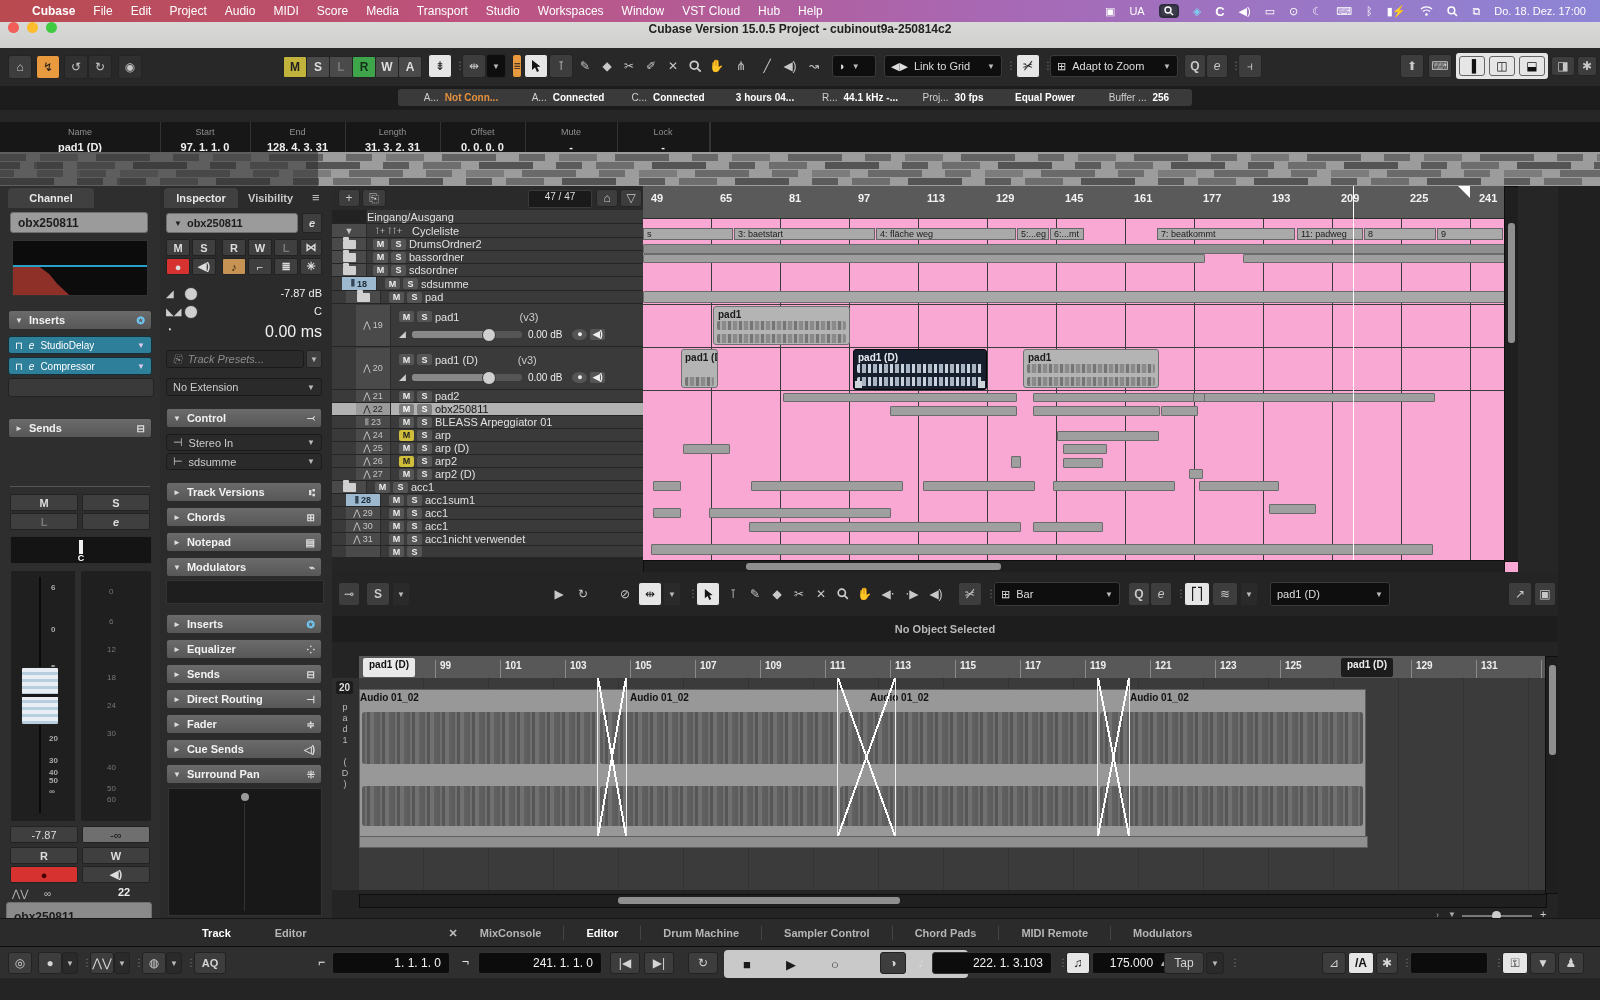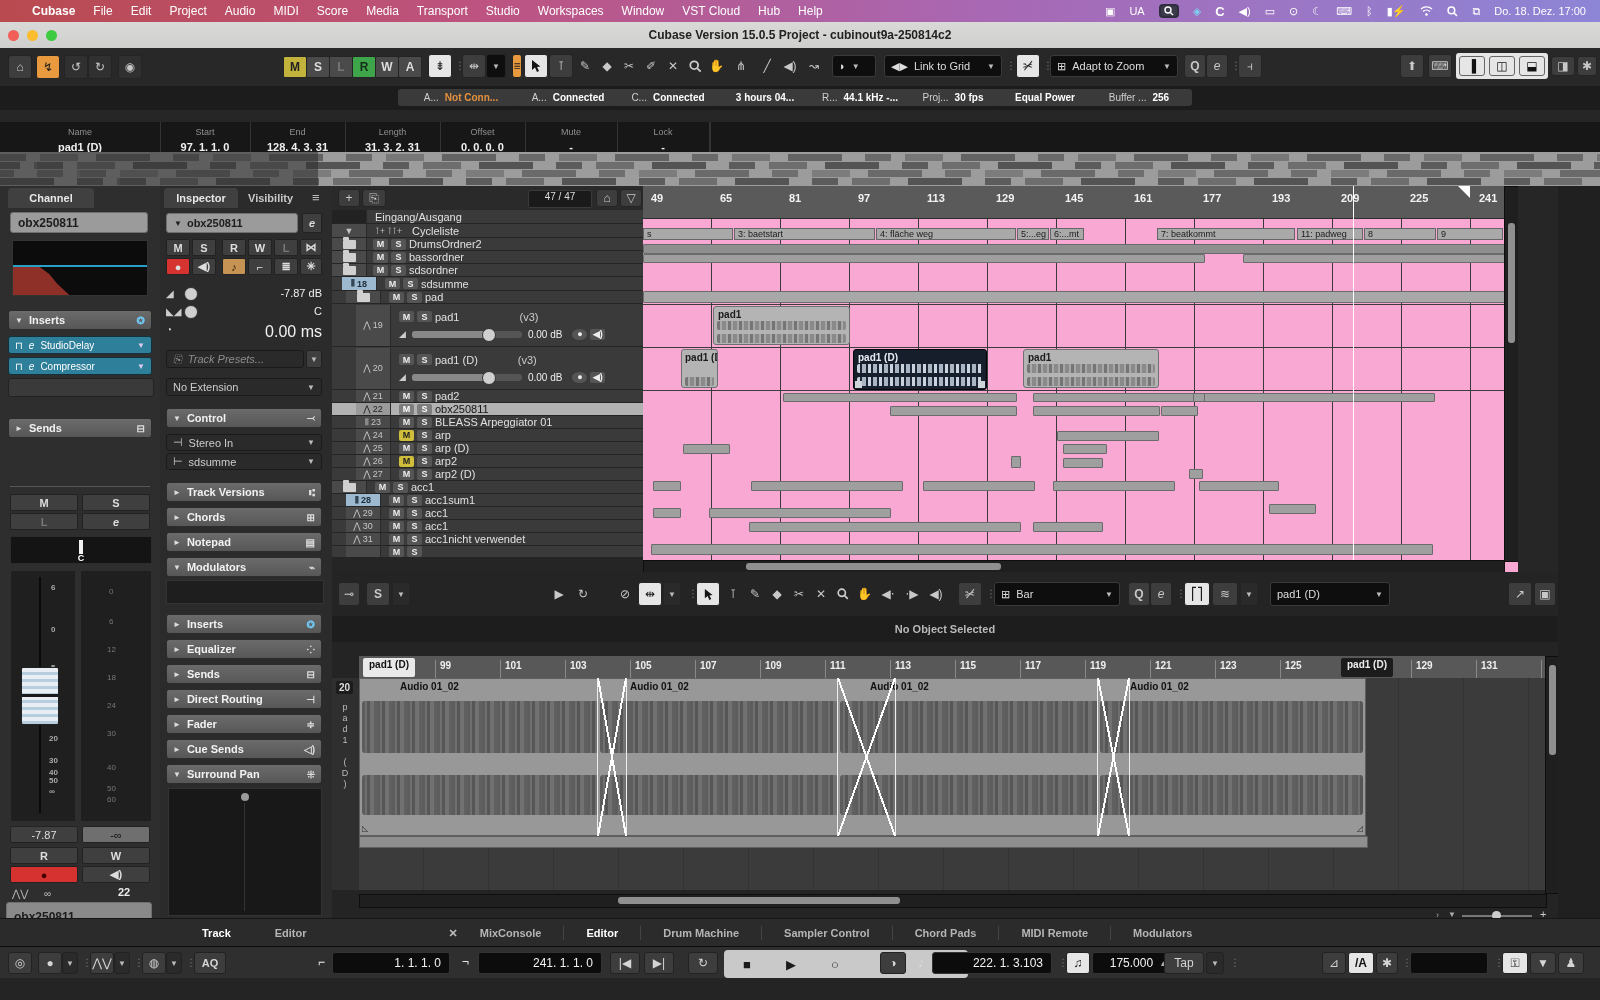--- a/index.html
+++ b/index.html
@@ -10,21 +10,21 @@
   
   #menubar{left:0;top:0;width:1600px;height:22px;
     background:linear-gradient(90deg,#b94a4f 0%,#bd5380 30%,#a868b4 62%,#8d85d6 100%);
     color:#fff;font-size:12px;display:flex;align-items:center;gap:18px;padding:0 14px;box-sizing:border-box;}
   #menubar .mi{white-space:nowrap;}
   #menubar .apple{font-size:13px;}
   #menubar .right{margin-left:auto;display:flex;gap:14px;align-items:center;font-size:11px;}
   .spotbox{border:2px solid #2e2e3e;border-radius:4px;padding:0 3px;background:#3a3a4a;}
   
   #titlebar{left:0;top:22px;width:1600px;height:26px;background:linear-gradient(#d9d9d7,#cfcfcd);
-    border-bottom:1px solid #9a9a9a;display:flex;align-items:center;}
+    border-bottom:1px solid #9a9a9a;display:flex;align-items:flex-start;}
   .tl{width:11px;height:11px;border-radius:50%;margin-left:8px;}
   #titlebar .title{position:absolute;left:0;right:0;text-align:center;color:#222;font-size:12px;font-weight:bold;}
   
   #toolbar{left:0;top:48px;width:1600px;height:38px;background:#282828;border-bottom:1px solid #161616;}
   .tbtn{background:#3d3d3d;border:1px solid #242424;border-radius:3px;color:#c8c8c8;
     display:inline-flex;align-items:center;justify-content:center;font-size:12px;box-sizing:border-box;}
   .tbtn.on{background:#e99a3e;color:#1a1a1a;}
   .tbtn.white{background:#e6e6e6;color:#141414;}
   .msbtn{width:22px;height:20px;font-weight:bold;font-size:12px;border-radius:2px;display:inline-flex;
     align-items:center;justify-content:center;background:#4a4a4a;color:#ddd;border:1px solid #242424;}
@@ -95,21 +95,21 @@
   .aevent.dark{background:#161d2b;border:1px solid #05070c;color:#e9edf4;}
   .aevent.dark .wv{background:repeating-linear-gradient(90deg,#c9d2dd 0 3px,#1d2636 3px 5px,#aab5c4 5px 9px,#1d2636 9px 11px);}
   .hline{position:absolute;left:0;width:875px;height:1px;background:#3c3c3c;}
   
   #lowerzone{left:332px;top:572px;width:1226px;height:346px;background:#242424;border-right:1px solid #141414;}
   .etool{position:absolute;top:10px;height:24px;}
   #noobj{position:absolute;left:0;top:44px;width:1226px;height:26px;background:#1d1d1d;color:#b9b9b9;
     font-size:11px;font-weight:bold;display:flex;align-items:center;justify-content:center;}
   #eruler{position:absolute;left:27px;top:84px;width:1199px;height:22px;background:#585858;border-bottom:1px solid #2a2a2a;}
   .etick{position:absolute;top:4px;color:#f0f0f0;font-size:10px;font-weight:bold;border-left:1px solid #8a8a8a;padding-left:4px;height:18px;}
-  .wevent{position:absolute;top:0;height:158px;background:#989898;border:1px solid #5f5f5f;box-sizing:border-box;padding-left:40px;}
+  .wevent{position:absolute;top:11px;height:158px;background:#989898;border:1px solid #5f5f5f;box-sizing:border-box;}
   .wband{position:absolute;left:2px;right:2px;border-radius:3px;
     background:repeating-linear-gradient(90deg,#5d5d5d 0 3px,#6f6f6f 3px 5px,#565656 5px 8px,#717171 8px 12px,#606060 12px 15px);}
   .xfade{position:absolute;top:0;height:158px;
     background:
       linear-gradient(to top right,transparent calc(50% - 1px),#fff calc(50% - 1px),#fff calc(50% + 1px),transparent calc(50% + 1px)),
       linear-gradient(to bottom right,transparent calc(50% - 1px),#fff calc(50% - 1px),#fff calc(50% + 1px),transparent calc(50% + 1px));
     border-left:1px solid #eee;border-right:1px solid #eee;}
   .clabel{position:absolute;top:2px;color:#111;font-size:10px;font-weight:bold;}
   
   #zonetabs{left:0;top:918px;width:1600px;height:28px;background:#2b2b2b;border-top:1px solid #161616;
@@ -544,21 +544,21 @@
       <span class="tbtn abs" style="left:322px;top:3px;width:24px;height:18px">
         <svg width="11" height="11" viewBox="0 0 10 10">
             <circle cx="4" cy="4" r="3" fill="none" stroke="#ccc" stroke-width="1.4"></circle>
             <line x1="6.4" y1="6.4" x2="9" y2="9" stroke="#ccc" stroke-width="1.4"></line>
           </svg>
       </span>
     </div>
 
     <div class="trow" style="top:24px;height:14px">
         <span class="cell" style="background:#222"></span>
-        <span style="margin-left:8px">Eingang/Ausgang</span>
+        <span style="">Eingang/Ausgang</span>
       </div>
     <div class="trow" style="top:38px;height:14px">
         <span class="cell">▼</span>
         <span style="margin-left:8px;color:#bbb;font-size:9px">⊺+ ⊺⊺+</span>
         <span style="margin-left:10px">Cycleliste</span>
       </div>
     <div class="trow" style="top:52px;height:13px">
         <span class="cell">
           <span class="fold"></span>
         </span>

